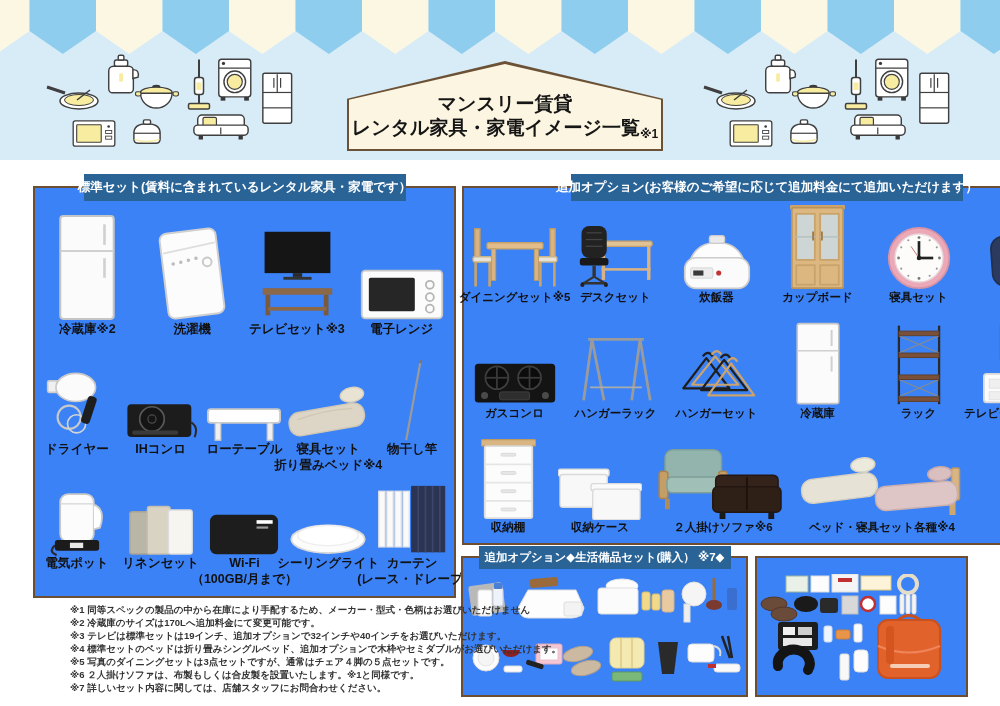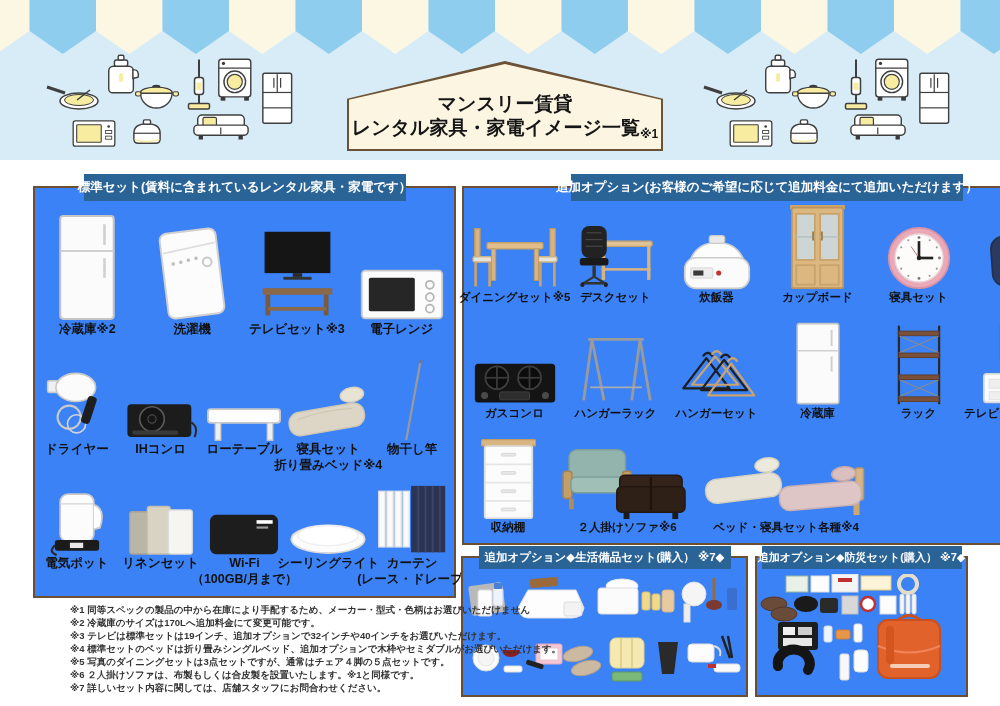--- a/index.html
+++ b/index.html
@@ -721,20 +721,28 @@
     </div>
 
     <div class="row" style="top:244px">
       <div class="cell cellfix" style="width:88px">
         <div class="ph" style="height:88px">
             <svg width="55" height="84">
               <use href="#p-chest"></use>
             </svg>
           </div>
         <div class="lbl">収納棚</div>
+      </div>
+      <div class="cell cellfix" style="width:96px">
+        <div class="ph" style="height:88px">
+            <svg width="84" height="60">
+              <use href="#p-cases"></use>
+            </svg>
+          </div>
+        <div class="lbl">収納ケース</div>
       </div>
       <div class="cell cellfix" style="width:150px">
         <div class="ph" style="height:88px">
             <svg width="132" height="78">
               <use href="#p-sofas"></use>
             </svg>
           </div>
         <div class="lbl">２人掛けソファ※6</div>
       </div>
       <div class="cell cellfix" style="width:168px">
@@ -785,21 +793,20 @@
       <rect x="224" y="70" width="26" height="18" rx="4" fill="#fdfdfd" stroke="#ddd"></rect>
       <path d="M250,72 q8,2 6,10" fill="none" stroke="#ddd" stroke-width="2"></path>
       <line x1="258" y1="62" x2="266" y2="84" stroke="#222" stroke-width="2.5"></line>
       <line x1="264" y1="62" x2="268" y2="84" stroke="#222" stroke-width="2.5"></line>
       <rect x="250" y="90" width="26" height="8" rx="3" fill="#fafafa" stroke="#ddd"></rect>
       <rect x="244" y="90" width="8" height="4" fill="#c03030"></rect>
     </svg>
   </div>
 
   <div class="box" style="left:755px;top:556px;width:213px;height:141px">
-    <div class="sec-header hdr-small" style="width:200px;font-size:11px">追加オプション◆防災セット(購入） ※7◆</div>
     <svg class="abs" style="left:1px;top:16px" width="207" height="118" viewBox="0 0 207 118">
       <rect x="28" y="2" width="22" height="16" fill="#e8f0e8" stroke="#9ab89a"></rect>
       <rect x="53" y="2" width="18" height="16" fill="#fdfdfd" stroke="#ddd"></rect>
       <rect x="74" y="0" width="26" height="18" fill="#f5f5f5" stroke="#ddd"></rect>
       <rect x="80" y="4" width="14" height="4" fill="#c03030"></rect>
       <rect x="103" y="2" width="30" height="14" fill="#fdf3d8" stroke="#e0c878"></rect>
       <circle cx="150" cy="10" r="9" fill="none" stroke="#e5ddc8" stroke-width="4"></circle>
       <ellipse cx="16" cy="30" rx="13" ry="7" fill="#6a4a38" stroke="#543828"></ellipse>
       <ellipse cx="26" cy="40" rx="13" ry="7" fill="#6a4a38" stroke="#543828"></ellipse>
       <ellipse cx="48" cy="30" rx="12" ry="8" fill="#1a1a1a"></ellipse>

